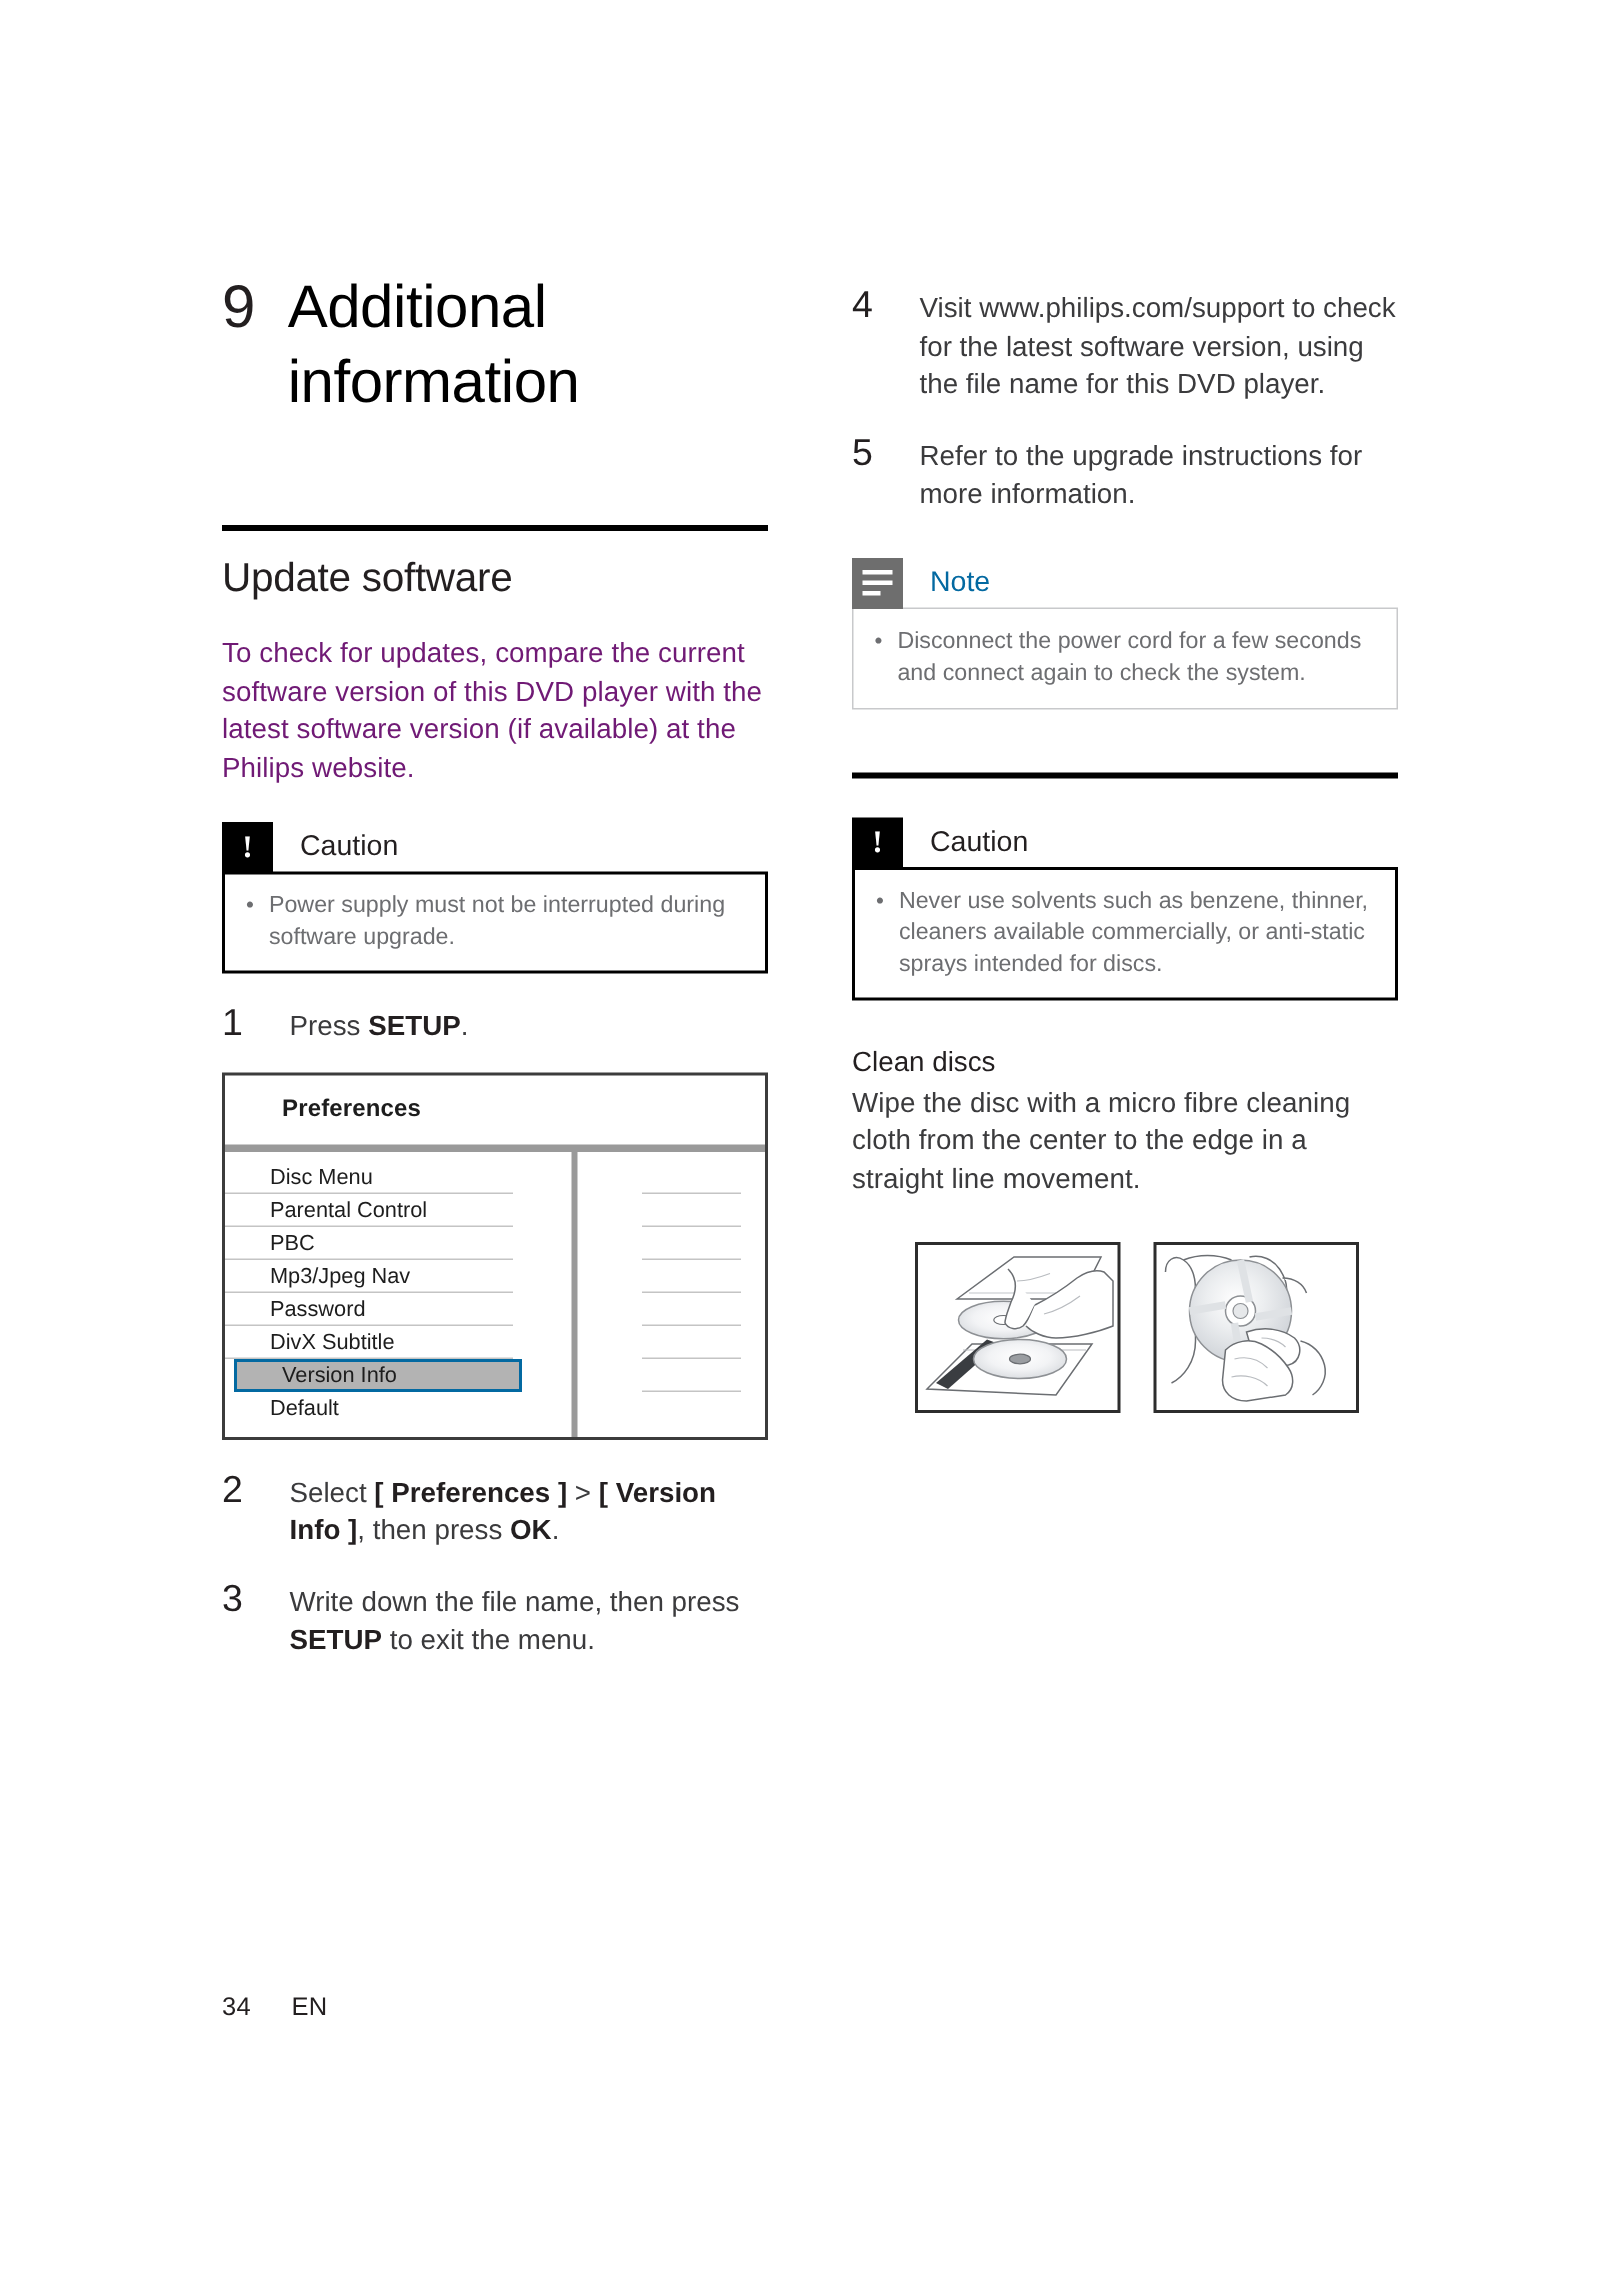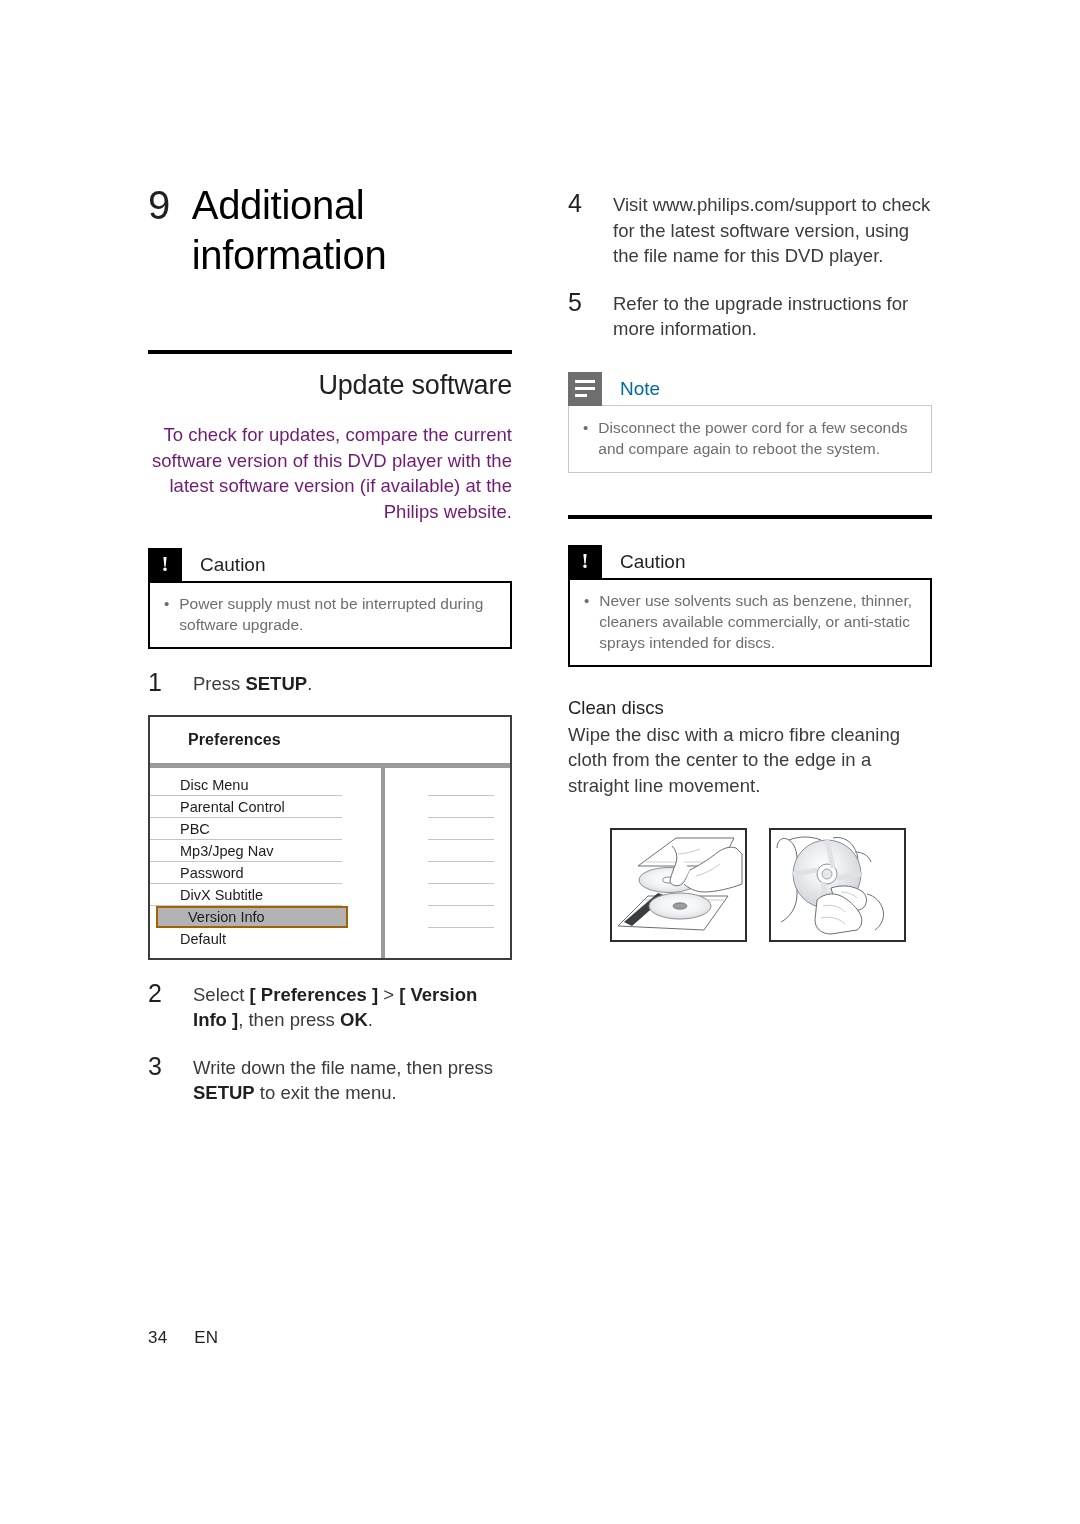--- a/index.html
+++ b/index.html
@@ -54,21 +54,20 @@
     font-size: 40px;
     line-height: 50px;
     font-weight: 400;
     color: #000000;
     letter-spacing: -0.3px;
   }
 
   
   .section-block {
     margin-top: 70px;
-    text-align: right;
   }
   .section-rule {
     width: 100%;
     height: 4px;
     background: #000;
   }
   .section-heading {
     font-size: 27px;
     line-height: 34px;
     font-weight: 400;
@@ -245,21 +244,21 @@
     color: #1d1d1d;
     padding-left: 30px;
     border-bottom: 1px solid #c4c4c4;
     box-sizing: border-box;
     position: relative;
     margin-right: 6px;
   }
   .prefs-row:last-child { border-bottom: none; }
   .prefs-row.selected {
     background: #b3b3b3;
-    border: 2px solid #a16207;
+    border: 2px solid #0369a1;
     line-height: 18px;
     margin-left: 6px;
     margin-right: 0px;
     box-sizing: border-box;
   }
   .prefs-blank {
     height: 22px;
     border-bottom: 1px solid #c4c4c4;
     box-sizing: border-box;
   }
@@ -404,21 +403,21 @@
               <i></i>
               <i></i>
               <i></i>
             </div>
         </div>
         <div class="callout-label">Note</div>
       </div>
       <div class="callout-body">
         <div class="bullet-row">
           <div class="bullet-dot">•</div>
-          <div class="bullet-text">Disconnect the power cord for a few seconds and compare again to reboot the system.</div>
+          <div class="bullet-text">Disconnect the power cord for a few seconds and connect again to check the system.</div>
         </div>
       </div>
     </div>
 
     <div class="section-block" style="margin-top:42px">
       <div class="section-rule"></div>
     </div>
 
     <div class="callout caution" style="margin-top:26px">
       <div class="callout-head">

